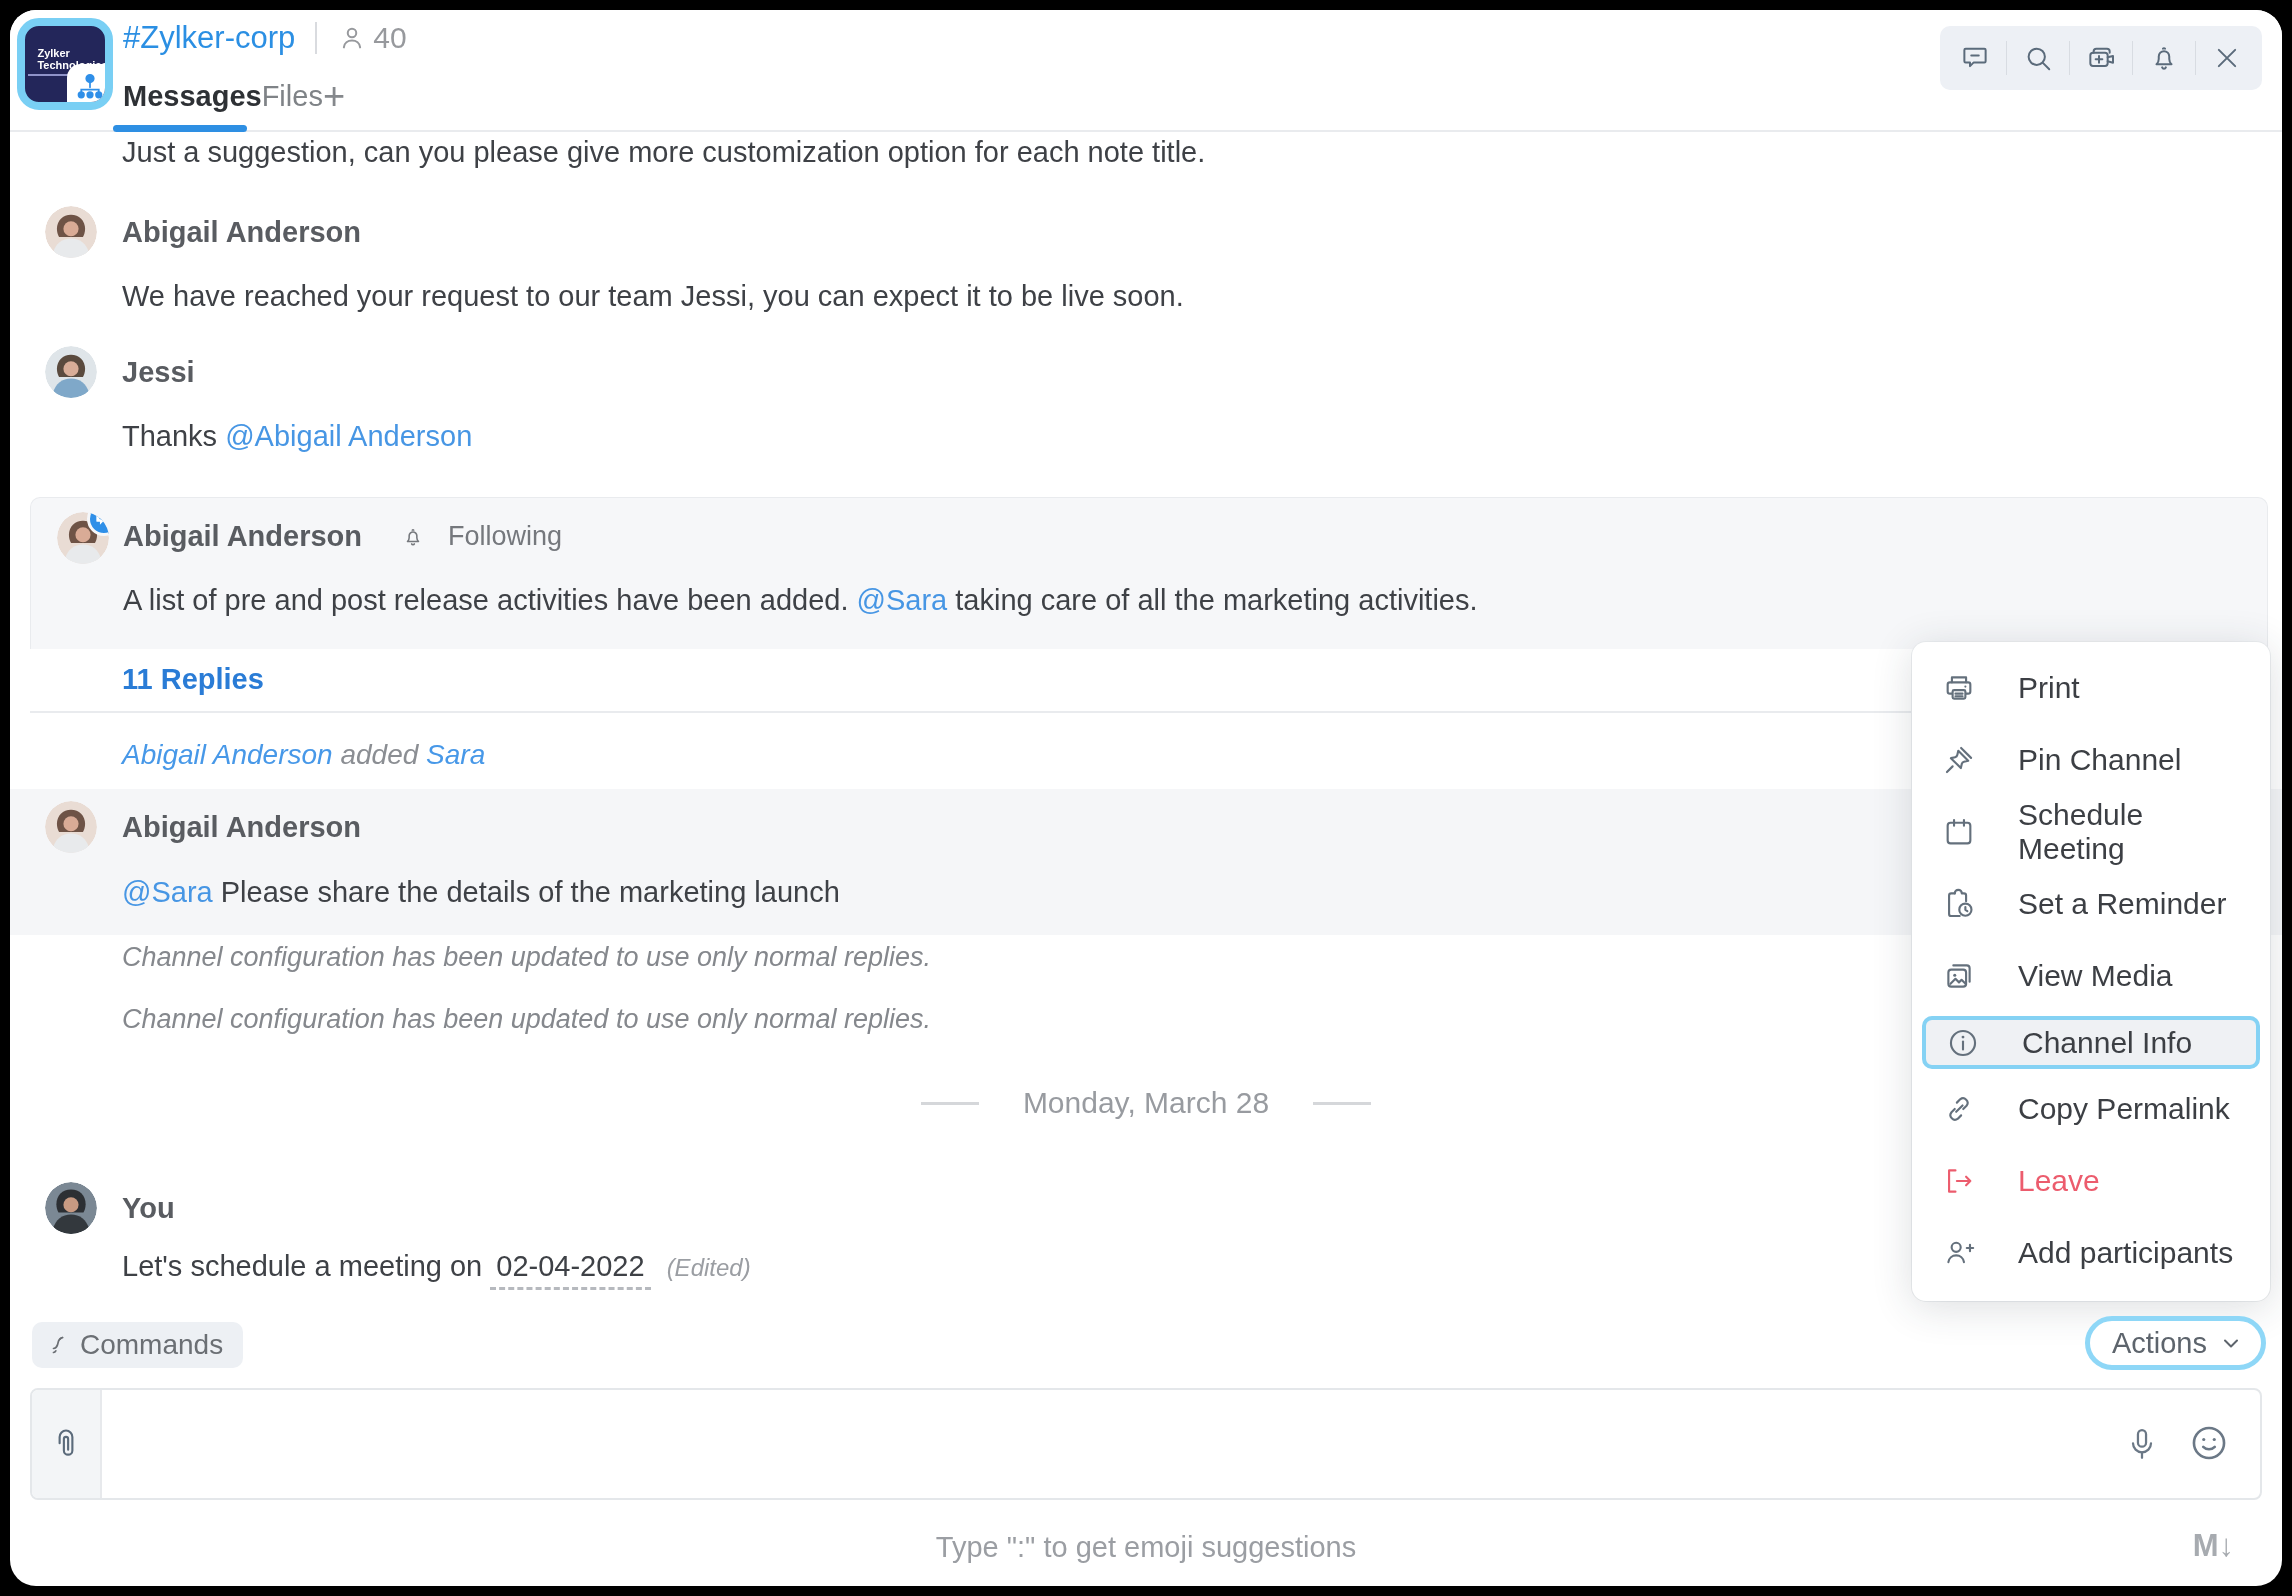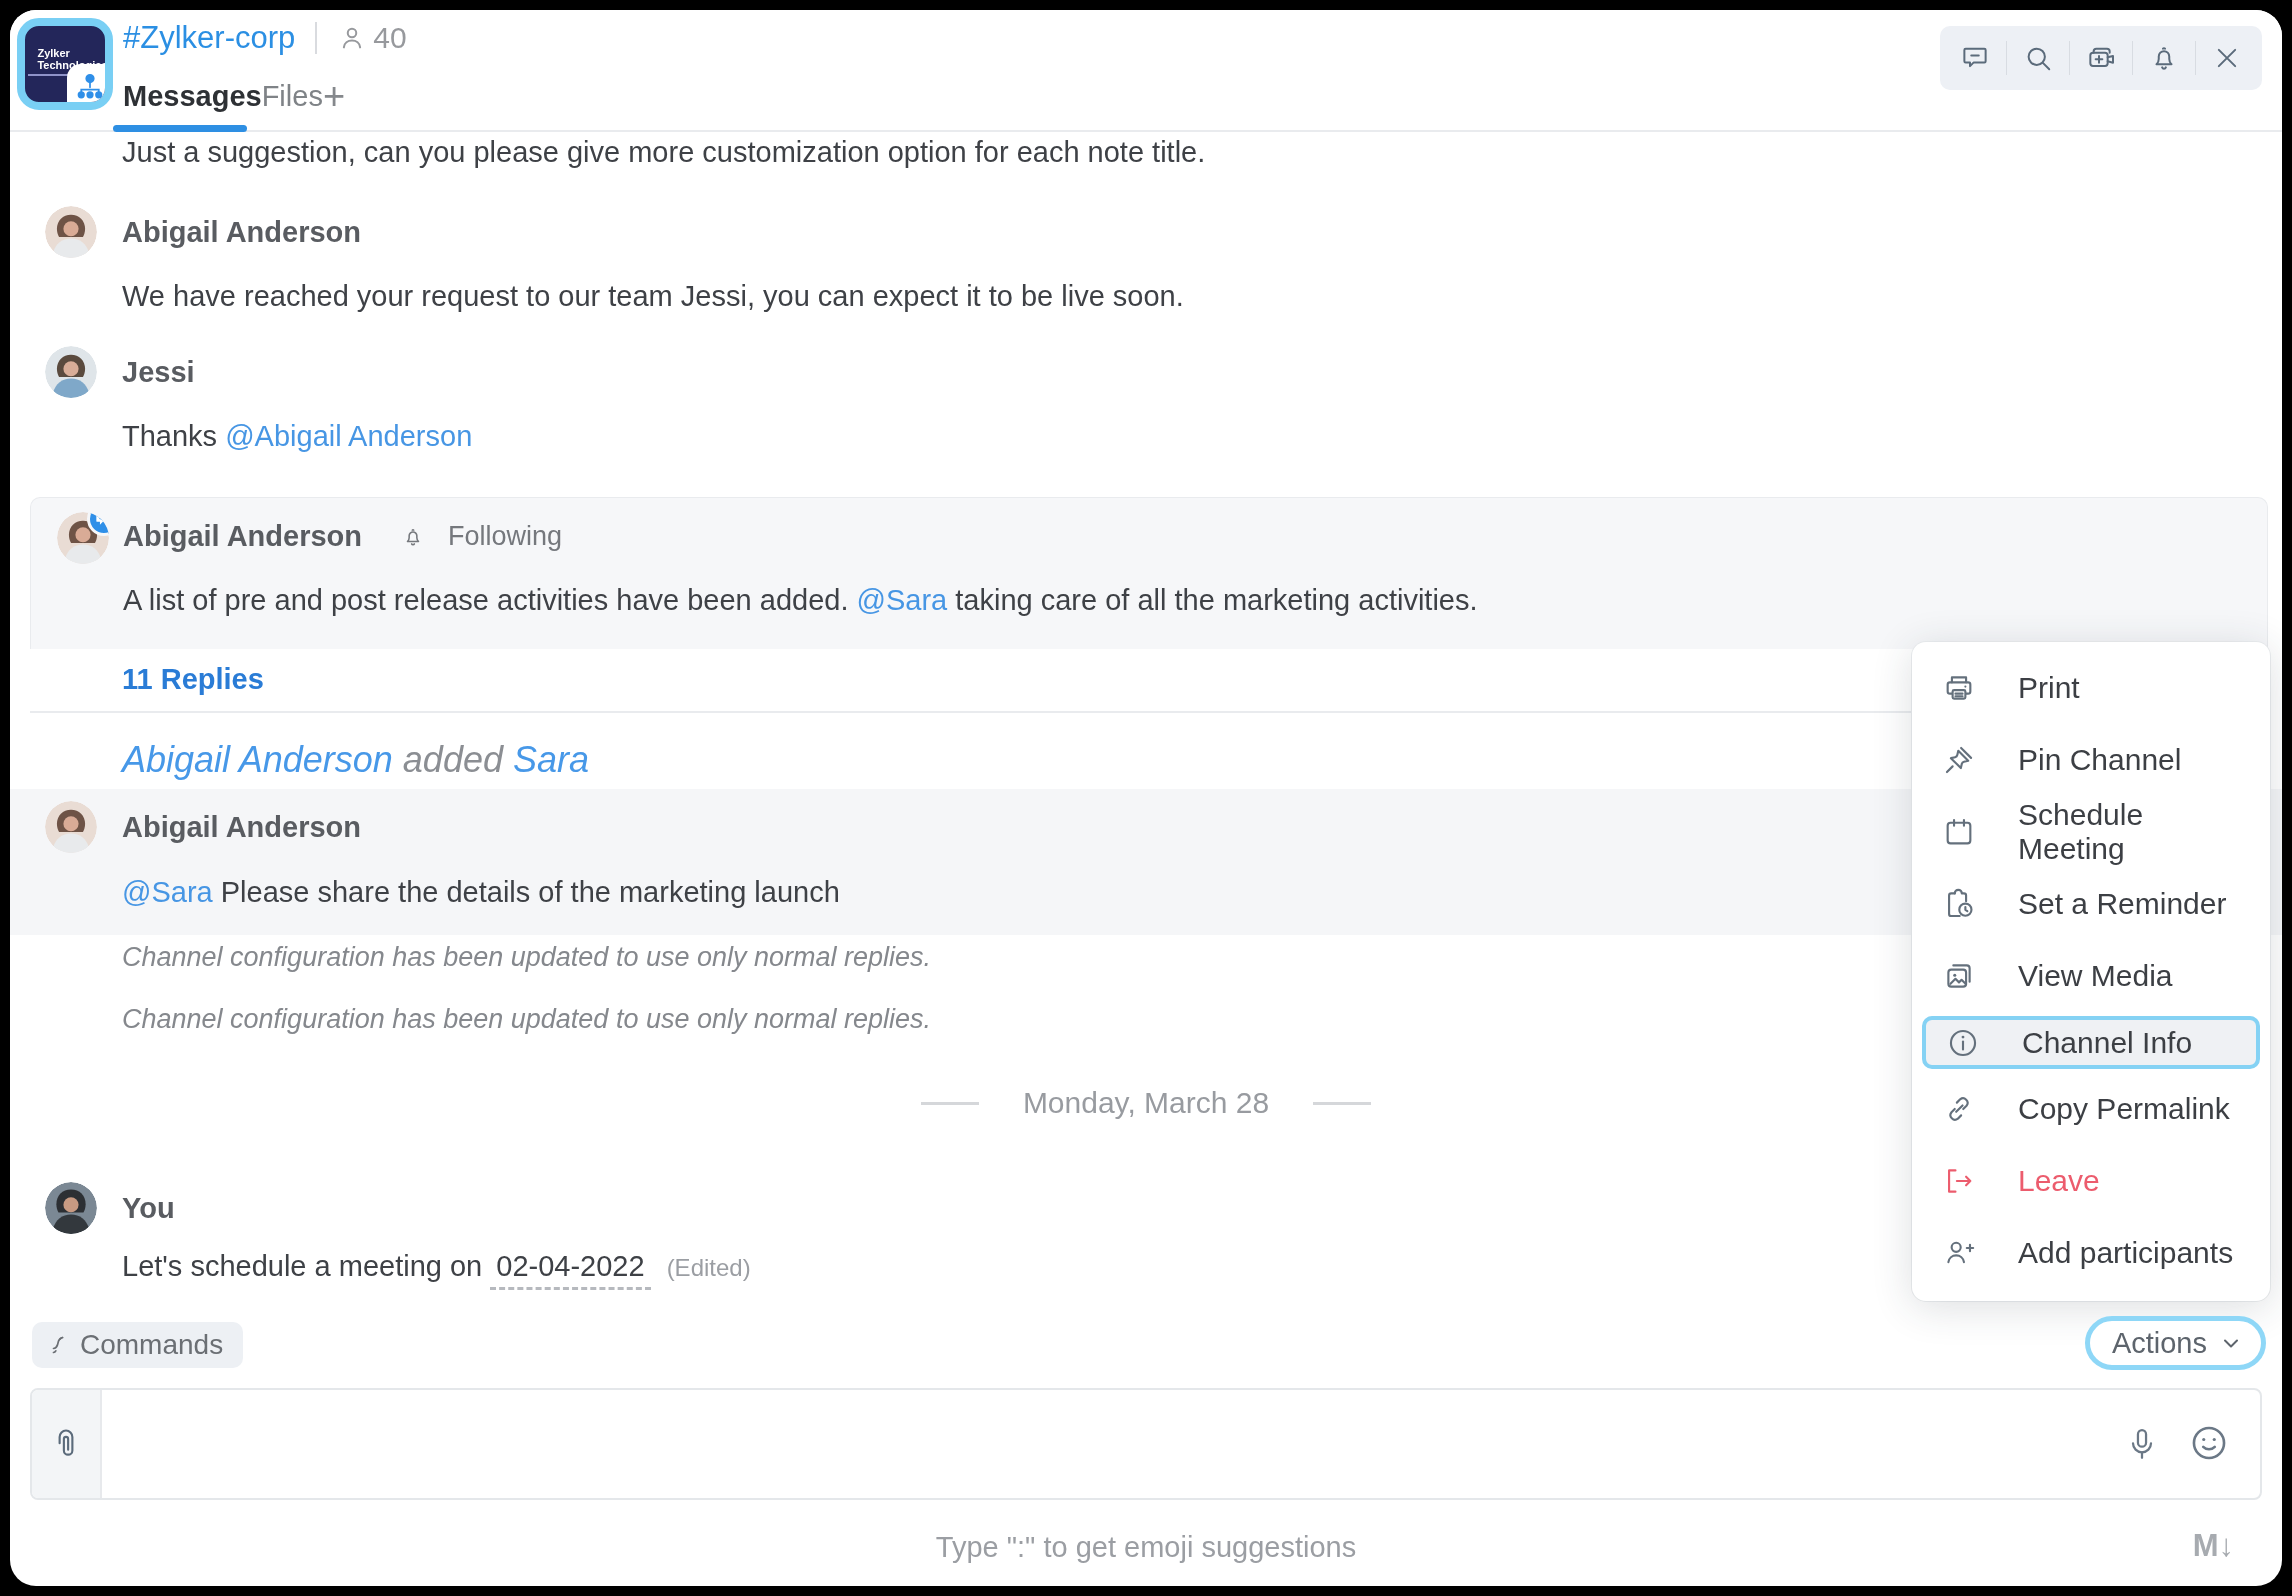--- a/index.html
+++ b/index.html
@@ -88,35 +88,35 @@
   .thread-head { position: absolute; left: 92px; top: 22px; display: flex; align-items: center; gap: 40px; }
   .following { display: flex; align-items: center; gap: 24px; color: #75787d; font-size: 27px; }
   .thread-text { position: absolute; left: 92px; top: 86px; }
 
   .replies-row {
     position: absolute; left: 20px; top: 639px; right: 14px; height: 64px;
     background: #fff; border-bottom: 2px solid #e9ebee;
   }
   .replies-link { position: absolute; left: 92px; top: 14px; color: #2a7cd6; font-size: 29px; font-weight: bold; cursor: pointer; }
 
-  .sys-added { position: absolute; left: 112px; top: 729px; font-size: 36px; font-style: italic; }
+  .sys-added { position: absolute; left: 112px; top: 729px; font-size: 28px; font-style: italic; }
   .sys-added .actor-link { color: #4798e8; cursor: pointer; }
   .sys-added .action { color: #8b8e93; }
 
   .gray-row { position: absolute; left: 0; right: 0; top: 779px; height: 146px; background: #f5f6f8; }
 
   .date-divider {
     position: absolute; left: 0; right: 0; top: 1076px;
     display: flex; align-items: center; justify-content: center; gap: 44px;
   }
   .date-dash { width: 58px; height: 3px; background: #d5d7da; }
   .date-label { color: #989ba0; font-size: 30px; }
 
   .date-chip { border-bottom: 3px dashed #b6b9be; padding: 0 6px 5px; cursor: pointer; }
-  .edited { font-size: 24px; color: #9b9ea3; margin-left: 16px; }
+  .edited { font-size: 24px; font-style: italic; color: #9b9ea3; margin-left: 16px; }
 
   
   .commands-btn {
     position: absolute; left: 22px; top: 1312px; height: 46px;
     background: #edf0f4; border-radius: 10px;
     display: flex; align-items: center; gap: 10px; padding: 0 20px 0 14px;
     color: #6b6f74; font-size: 28px; cursor: pointer; z-index: 2;
   }
   .actions-btn {
     position: absolute; right: 16px; top: 1306px; height: 54px;

